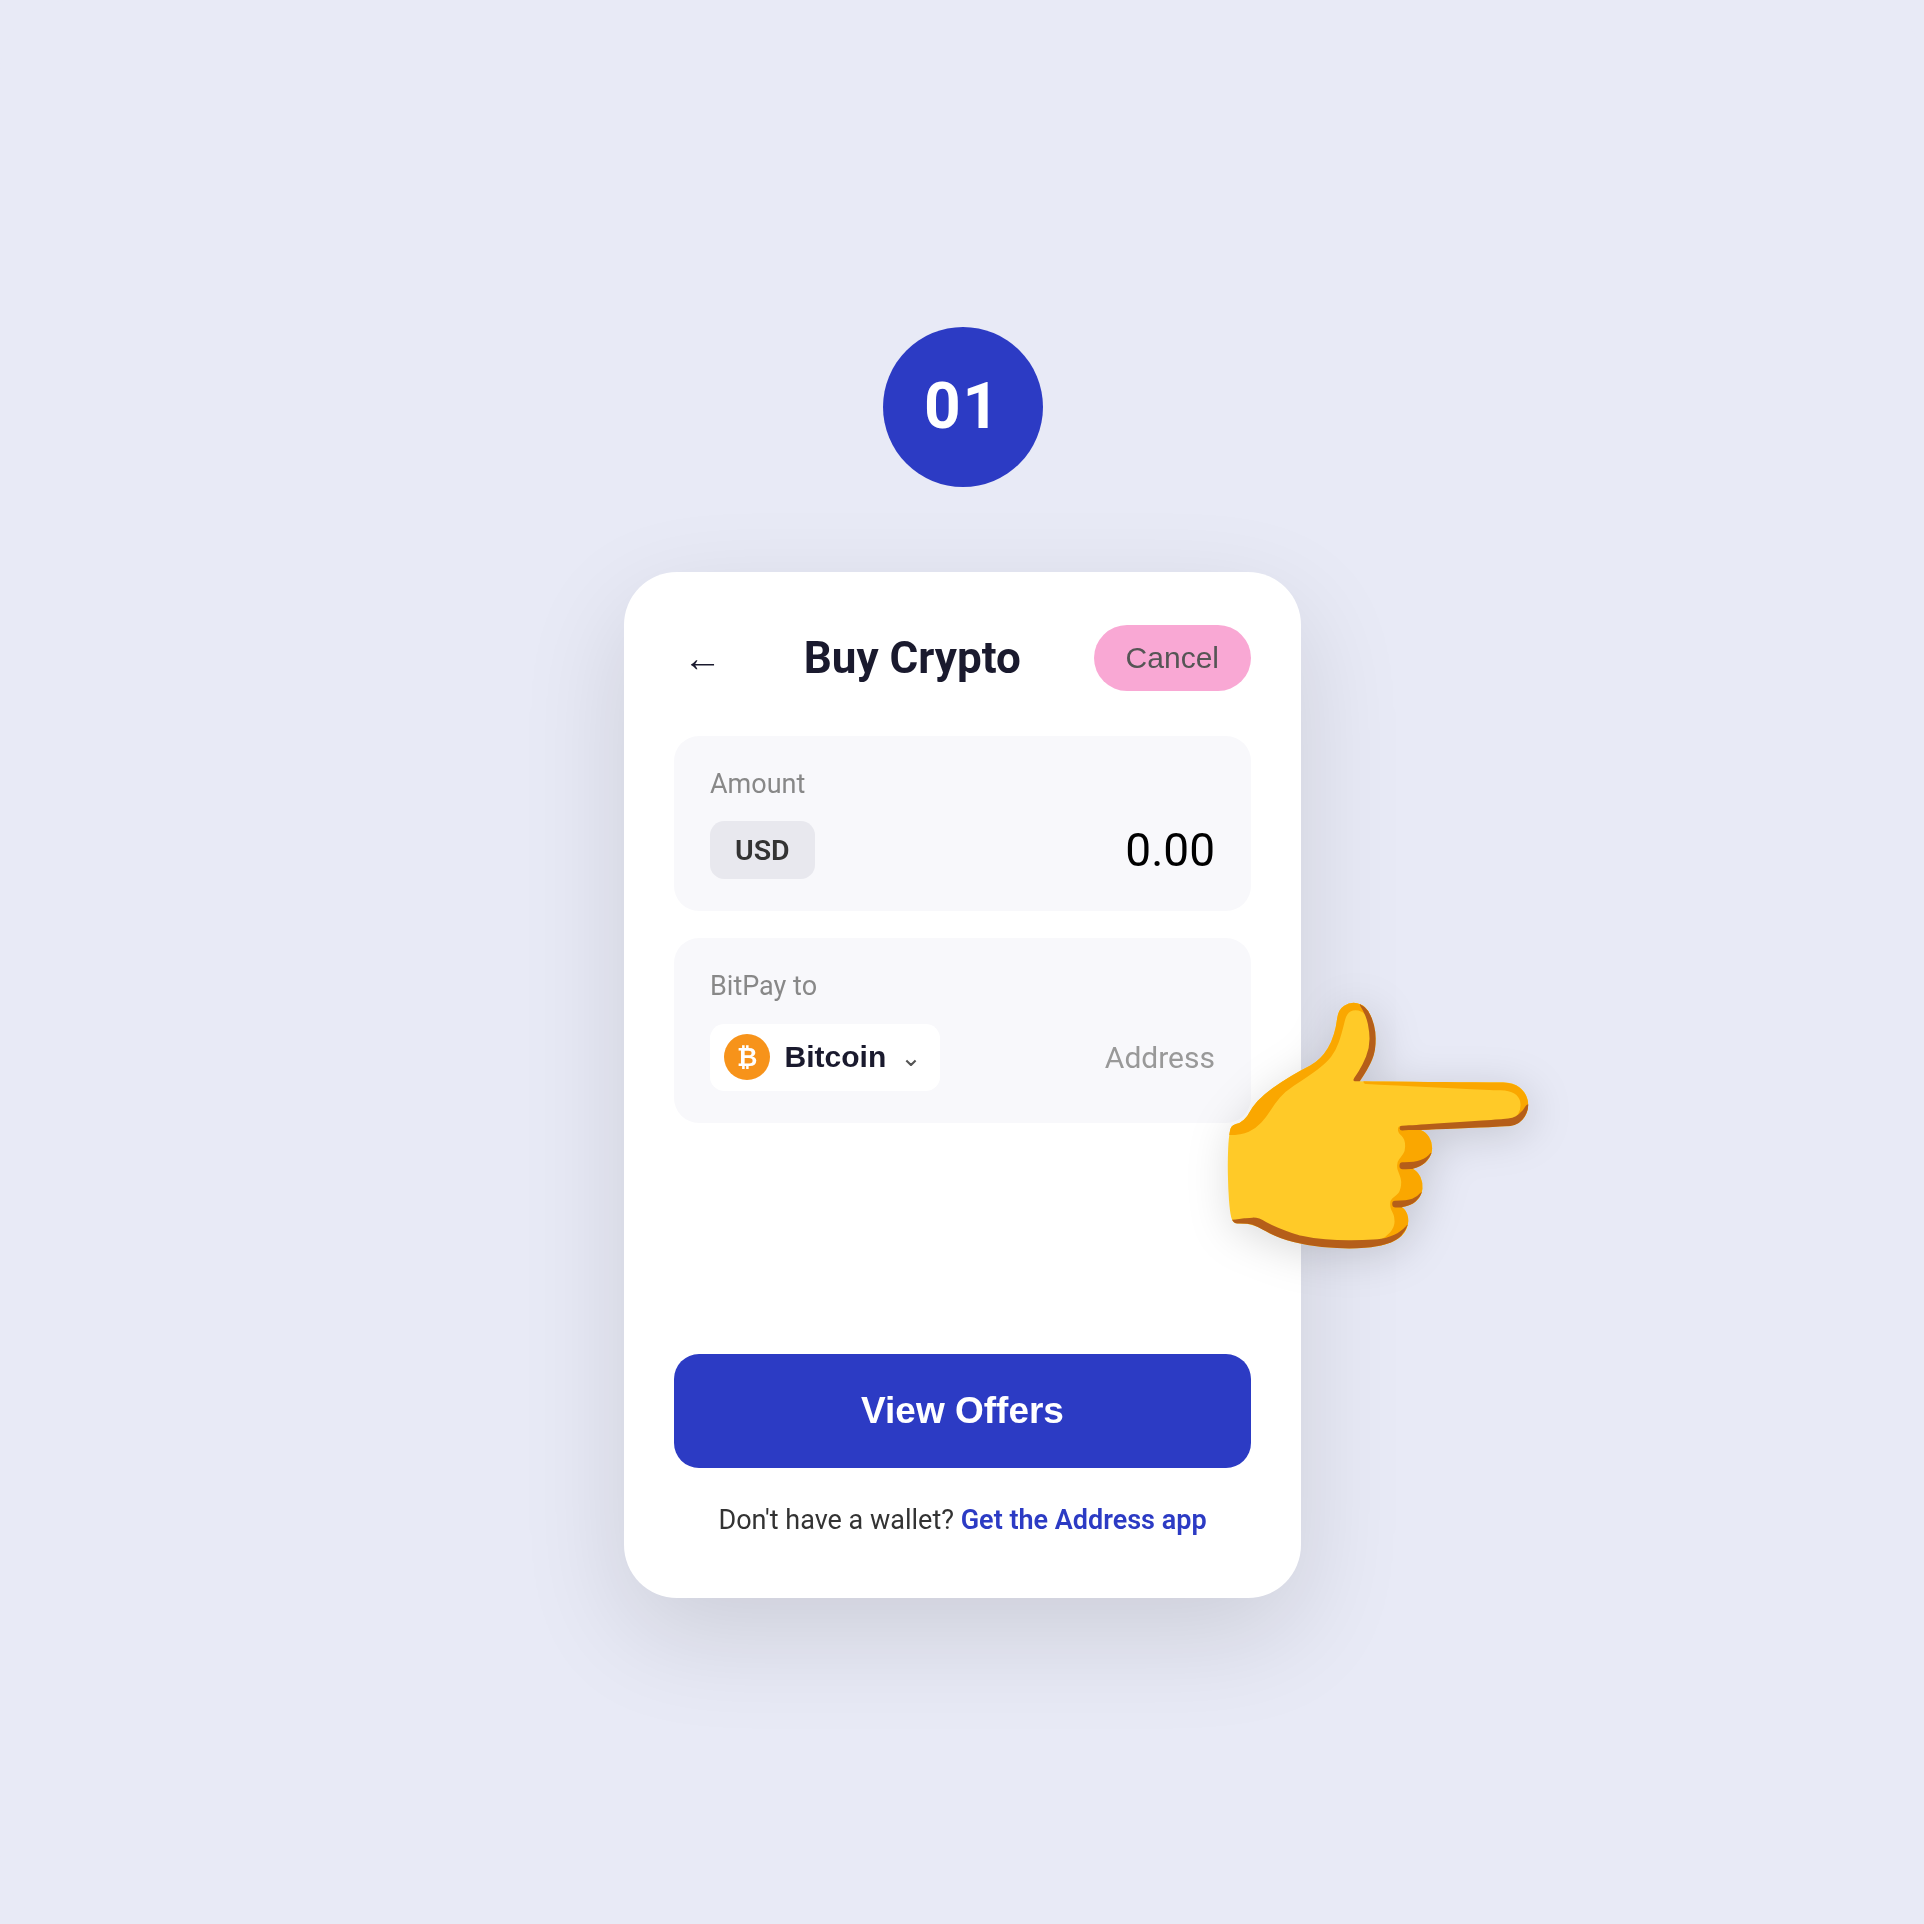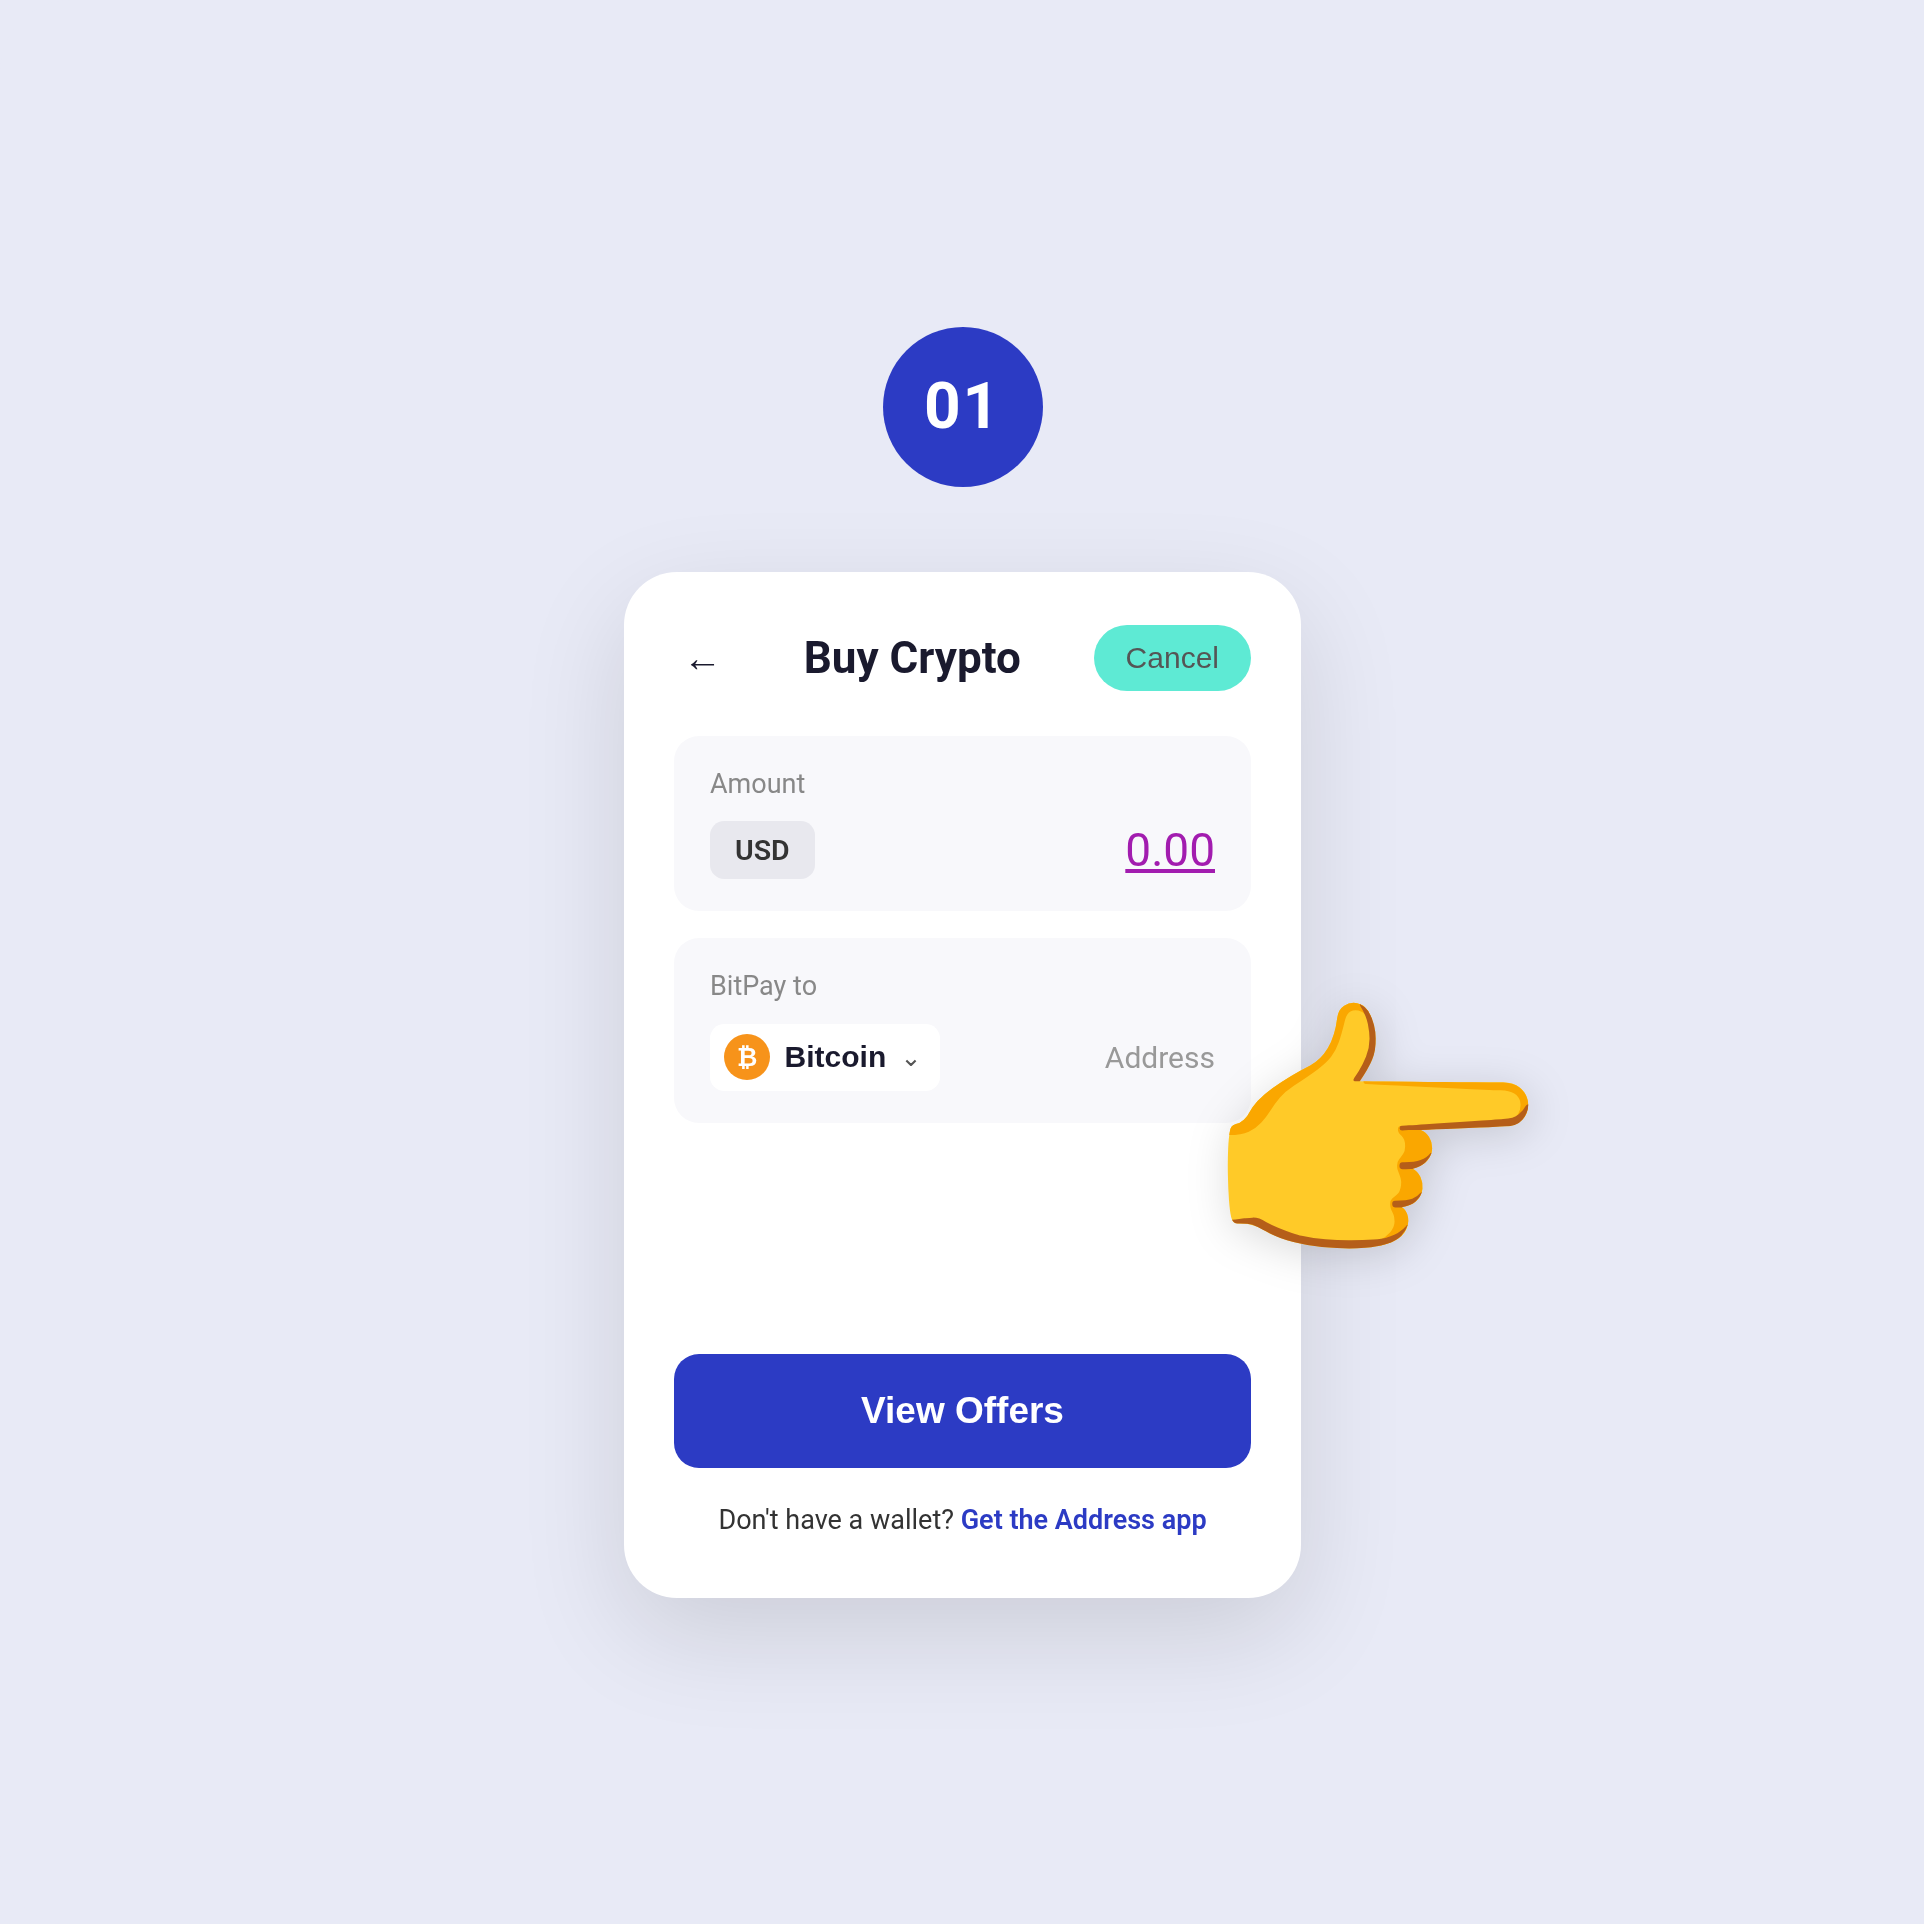--- a/index.html
+++ b/index.html
@@ -91,21 +91,21 @@
       font-weight: 300;
     }
 
     .header-title {
       font-size: 44px;
       font-weight: 700;
       color: #1a1a2e;
     }
 
     .cancel-btn {
-      background: #5eead4;
+      background: #f9a8d4;
       border: none;
       border-radius: 36px;
       padding: 16px 32px;
       font-size: 30px;
       color: #555;
       cursor: pointer;
       font-weight: 500;
     }
 
     .amount-section {
@@ -133,22 +133,21 @@
       border-radius: 14.3px;
       padding: 12.5px 25px;
       font-size: 28.5px;
       font-weight: 600;
       color: #333;
     }
 
     .amount-value {
       font-size: 46px;
       font-weight: 400;
-      color: #a21caf;
-      text-decoration: underline;
+      color: #000000;
     }
 
     .deposit-section {
       background: #f8f8fb;
       border-radius: 25px;
       padding: 32px 36px;
       margin-bottom: 53px;
     }
 
     .deposit-row {

